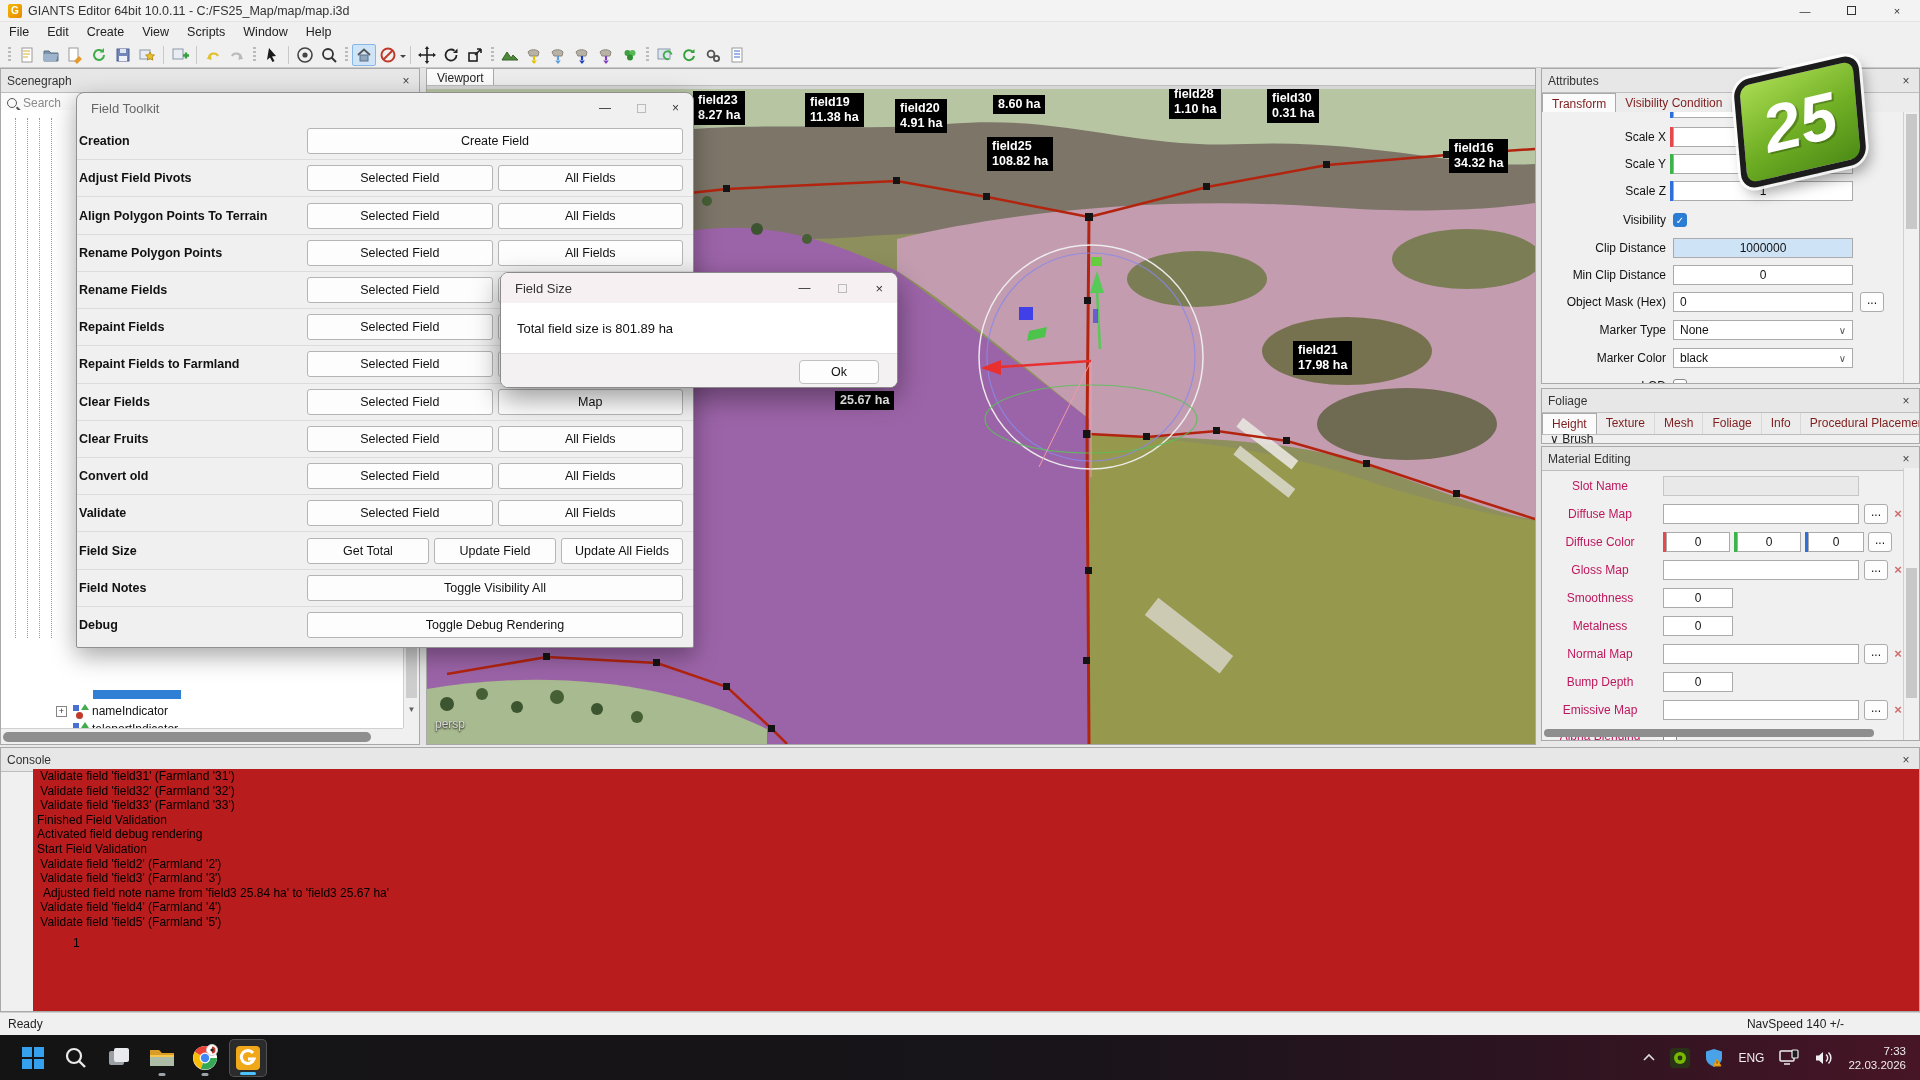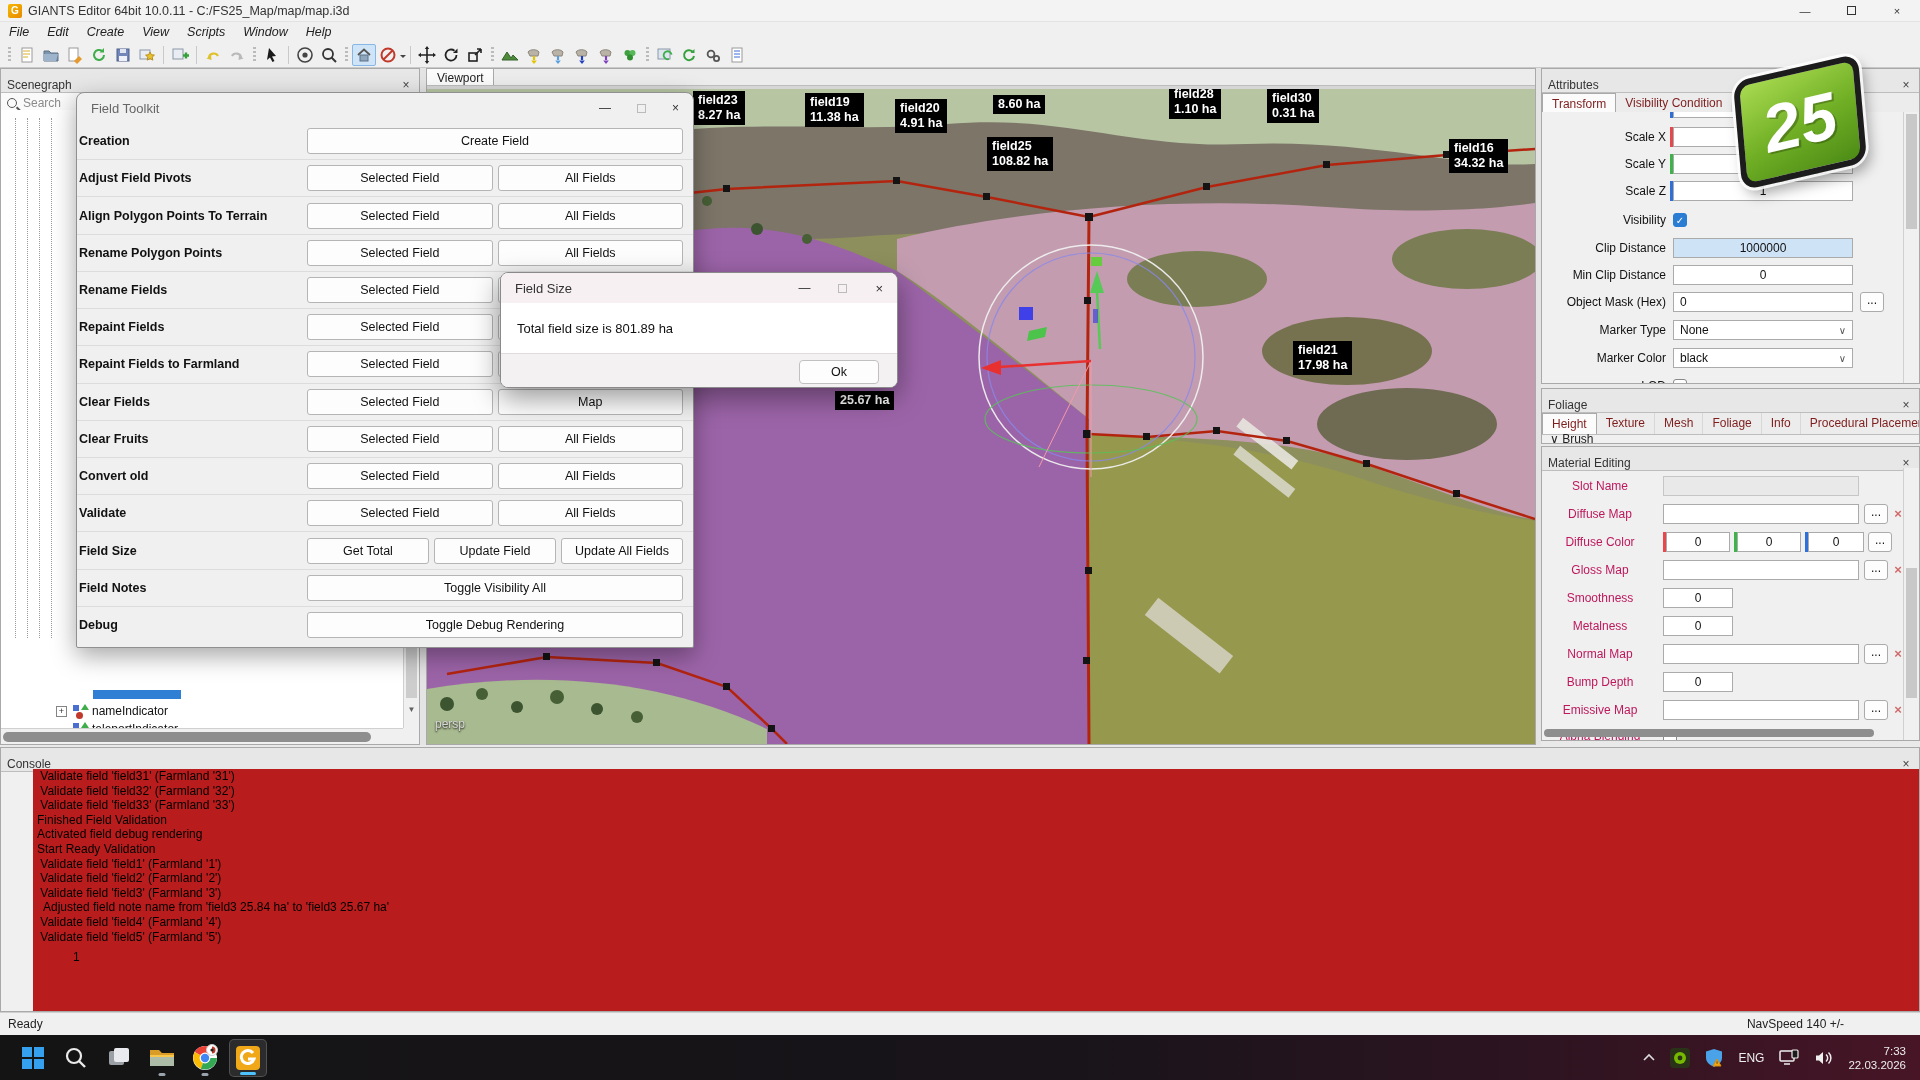--- a/index.html
+++ b/index.html
@@ -6,32 +6,32 @@
   html,body { width:1920px; height:1080px; overflow:hidden; }
   body { font-family:"Liberation Sans", sans-serif; font-size:12px; background:#e9e9e9; position:relative; color:#111; }
 
   
   .titlebar { position:absolute; top:0; left:0; width:1920px; height:22px; background:#f3f3f3; display:flex; align-items:center; border-bottom:1px solid #e3e3e3; }
   .app-icon { width:14px; height:14px; background:linear-gradient(135deg,#f5b800,#e88a00); border-radius:2px; margin:0 6px 0 8px; color:#fff; font-weight:bold; font-size:10px; line-height:14px; text-align:center; }
   .title-text { color:#333; font-size:12.5px; }
   .caption-btns { margin-left:auto; display:flex; height:100%; }
   .cap-btn { width:46px; height:100%; display:flex; align-items:center; justify-content:center; color:#333; font-size:11px; }
   .max-box { width:9px; height:9px; border:1px solid #333; display:inline-block; }
-  .menubar { position:absolute; top:22px; left:0; width:1920px; height:20px; background:#f0f0f0; display:flex; align-items:flex-start;font-style:italic; }
+  .menubar { position:absolute; top:22px; left:0; width:1920px; height:20px; background:#f0f0f0; display:flex; align-items:flex-start; }
   .menu-item { padding:0 9px; font-size:12.5px; color:#222; line-height:20px; }
   .toolbar { position:absolute; top:42px; left:0; width:1920px; height:26px; background:#f0f0f0; border-bottom:1px solid #c9c9c9; display:flex; align-items:center; padding-left:4px; }
   .ti { width:24px; height:22px; display:flex; align-items:center; justify-content:center; border-radius:2px; }
   .ti.sel { background:#cfe4f7; border:1px solid #86b7e6; }
   .tsep { width:1px; height:18px; background:#c9c9c9; margin:0 4px; }
   .tgrip { width:3px; height:16px; margin:0 4px; background:repeating-linear-gradient(to bottom,#bbb 0 2px,transparent 2px 4px); }
   .dd { width:0; height:0; border:3.5px solid transparent; border-top-color:#444; margin-top:6px; }
 
   
   .panel { position:absolute; background:#f0f0f0; border:1px solid #a9a9a9; }
-  .panel-header { height:24px; background:#e7e7e7; border-bottom:1px solid #bdbdbd; display:flex; align-items:flex-end; padding:0 6px; color:#333; }
+  .panel-header { height:24px; background:#e7e7e7; border-bottom:1px solid #bdbdbd; display:flex; align-items:center; padding:0 6px; color:#333; }
   .panel-close { margin-left:auto; color:#444; font-size:12px; width:14px; text-align:center; }
   .tabs { display:flex; height:22px; background:#ececec; border-bottom:1px solid #bdbdbd; }
   .tab { padding:3px 9px; font-size:12px; color:#7f1d1d; border-right:1px solid #d8d8d8; white-space:nowrap; }
   .tab.active { background:#fbfbfb; border:1px solid #a9a9a9; border-bottom:none; }
 
   
   #scenegraph { left:0; top:68px; width:420px; height:677px; }
   .search-row { height:20px; background:#fafafa; border-bottom:1px solid #d5d5d5; display:flex; align-items:center; padding-left:6px; color:#8a8a8a; }
   .mag { width:10px; height:10px; border:1.6px solid #555; border-radius:50%; position:relative; margin-right:6px; }
   .mag::after { content:""; position:absolute; width:5px; height:1.6px; background:#555; transform:rotate(45deg); left:8px; top:9px; }
@@ -805,22 +805,21 @@
     <span>Console</span>
     <span class="panel-close">×</span>
   </div>
   <div class="console-body">
     <div id="console-log">
         <div class="console-line"> Validate field 'field31' (Farmland '31')</div>
         <div class="console-line"> Validate field 'field32' (Farmland '32')</div>
         <div class="console-line"> Validate field 'field33' (Farmland '33')</div>
         <div class="console-line">Finished Field Validation</div>
         <div class="console-line">Activated field debug rendering</div>
-        <div class="console-line">Start Ready Validation</div>
-        <div class="console-line"> Validate field 'field1' (Farmland '1')</div>
+        <div class="console-line">Start Field Validation</div>
         <div class="console-line"> Validate field 'field2' (Farmland '2')</div>
         <div class="console-line"> Validate field 'field3' (Farmland '3')</div>
         <div class="console-line">  Adjusted field note name from 'field3 25.84 ha' to 'field3 25.67 ha'</div>
         <div class="console-line"> Validate field 'field4' (Farmland '4')</div>
         <div class="console-line"> Validate field 'field5' (Farmland '5')</div>
       </div>
     <div class="console-input">1</div>
   </div>
 </div>
 

